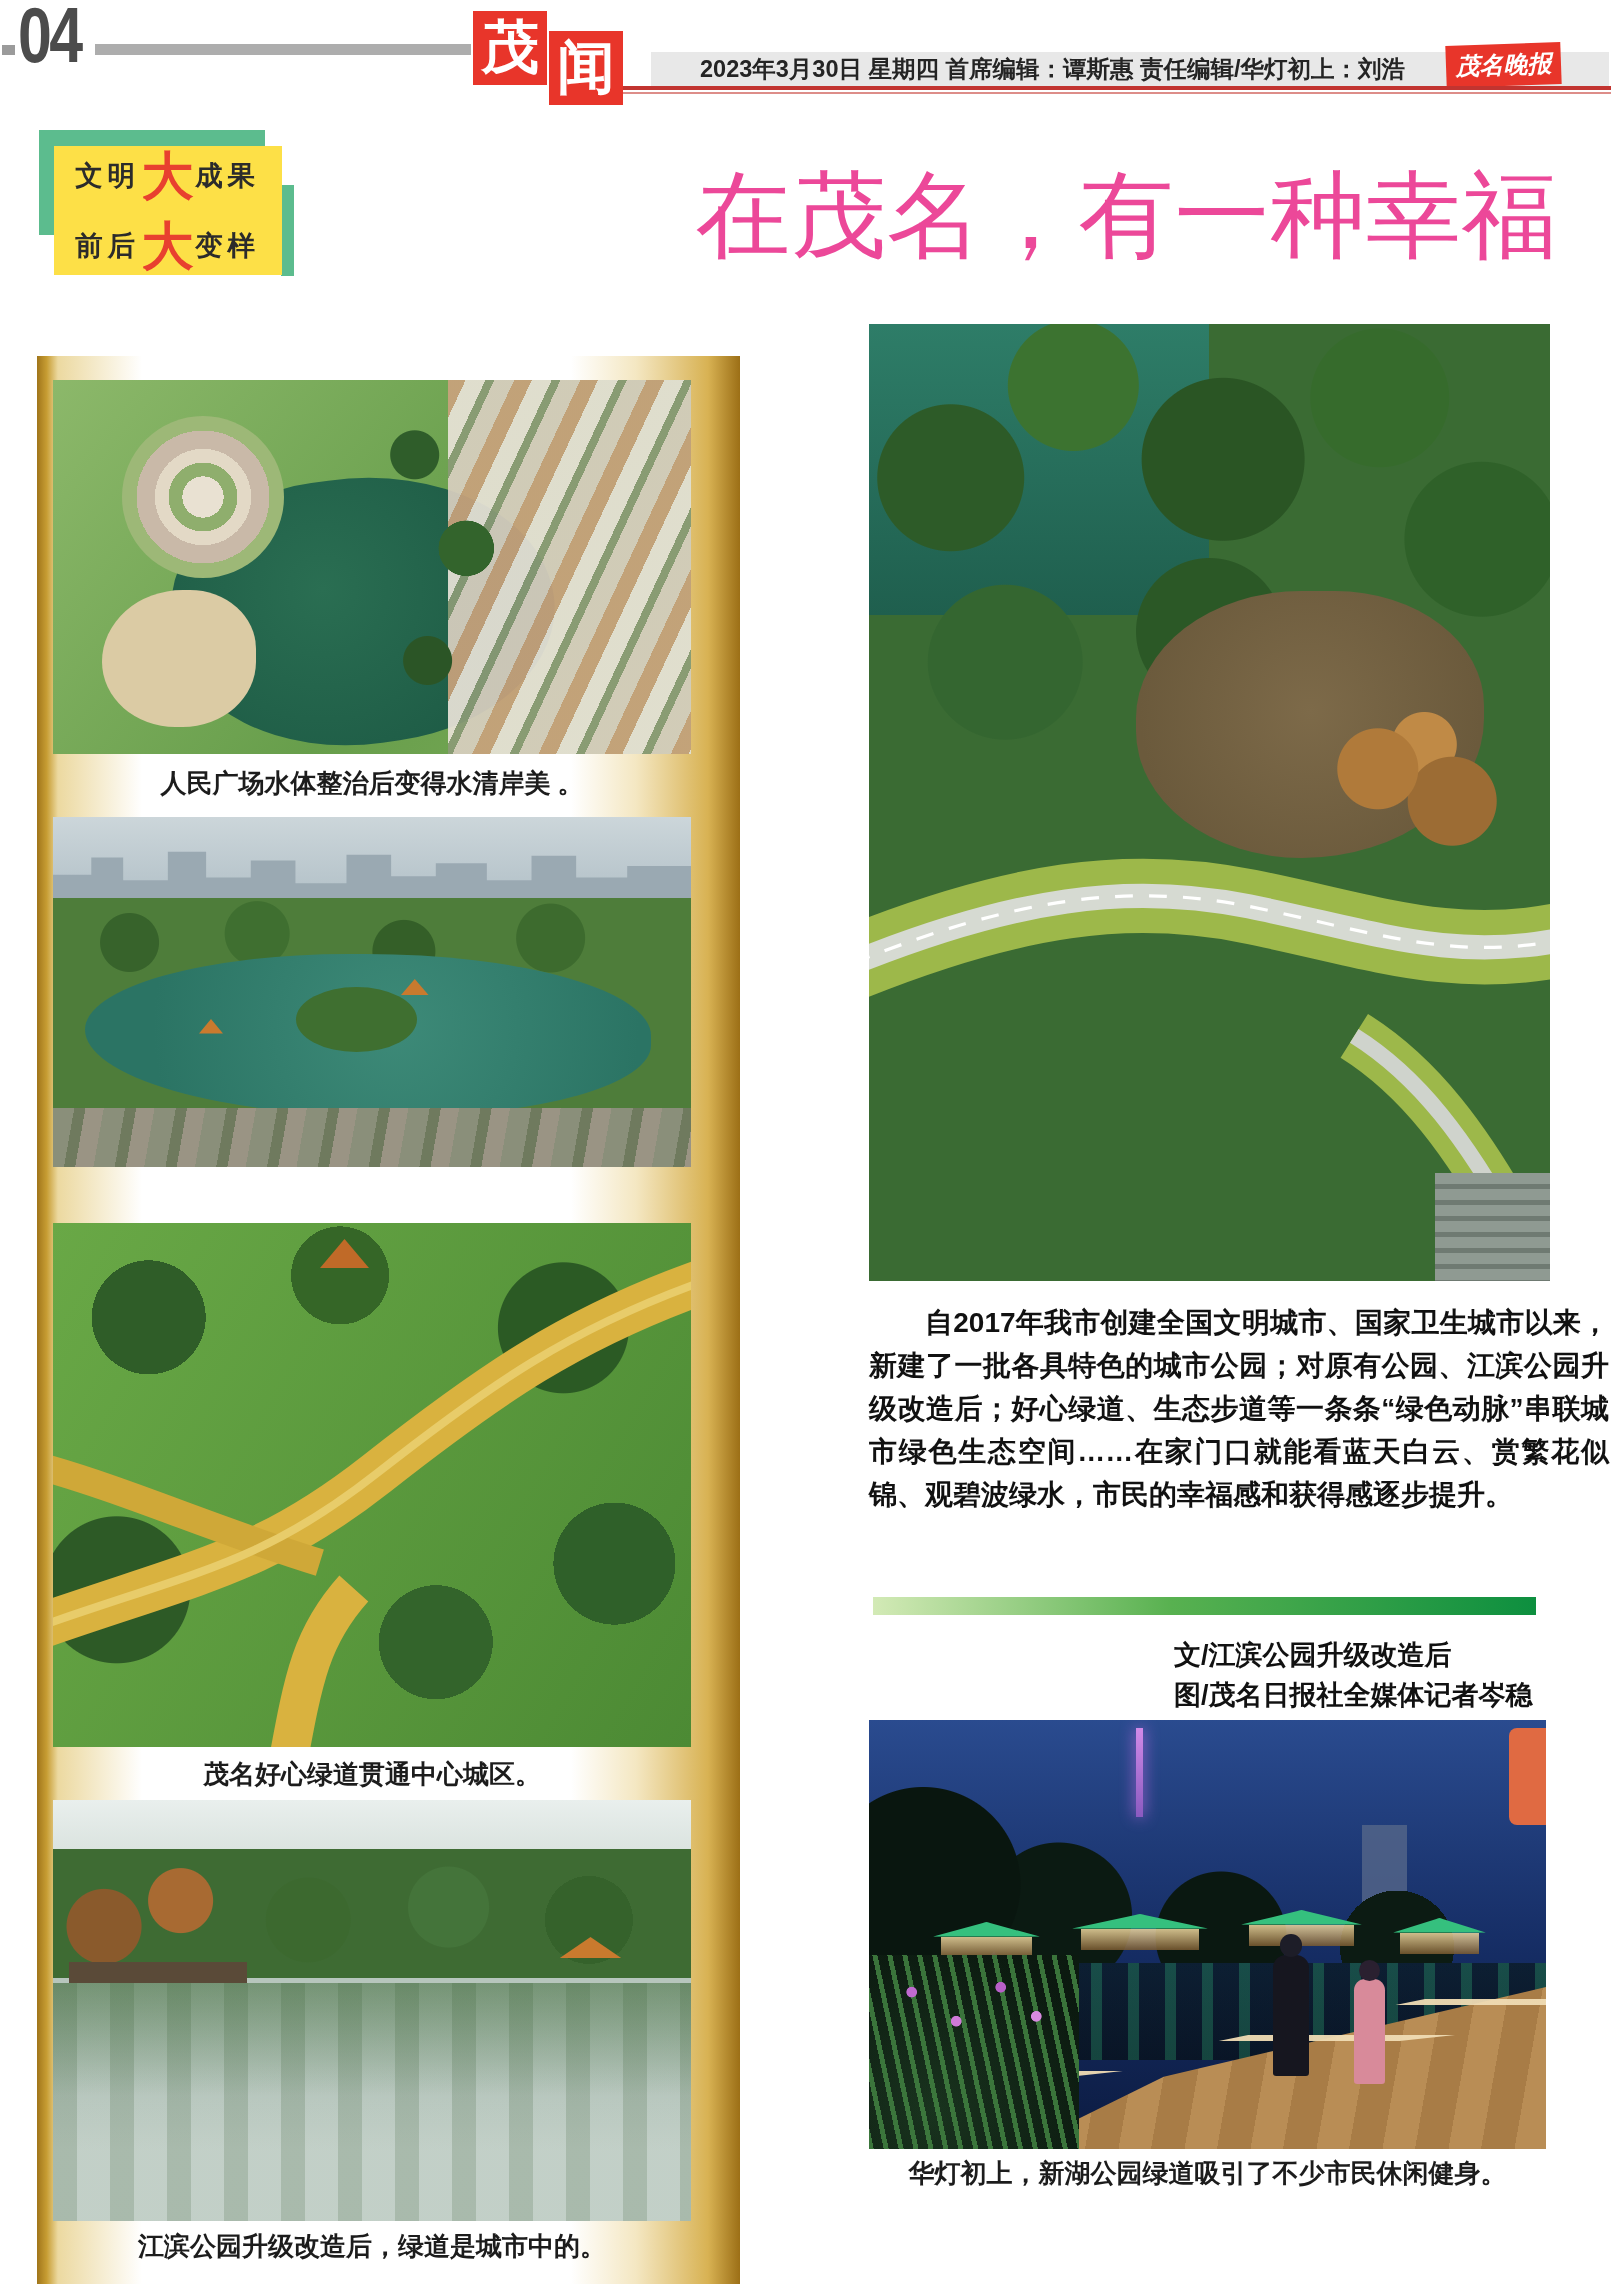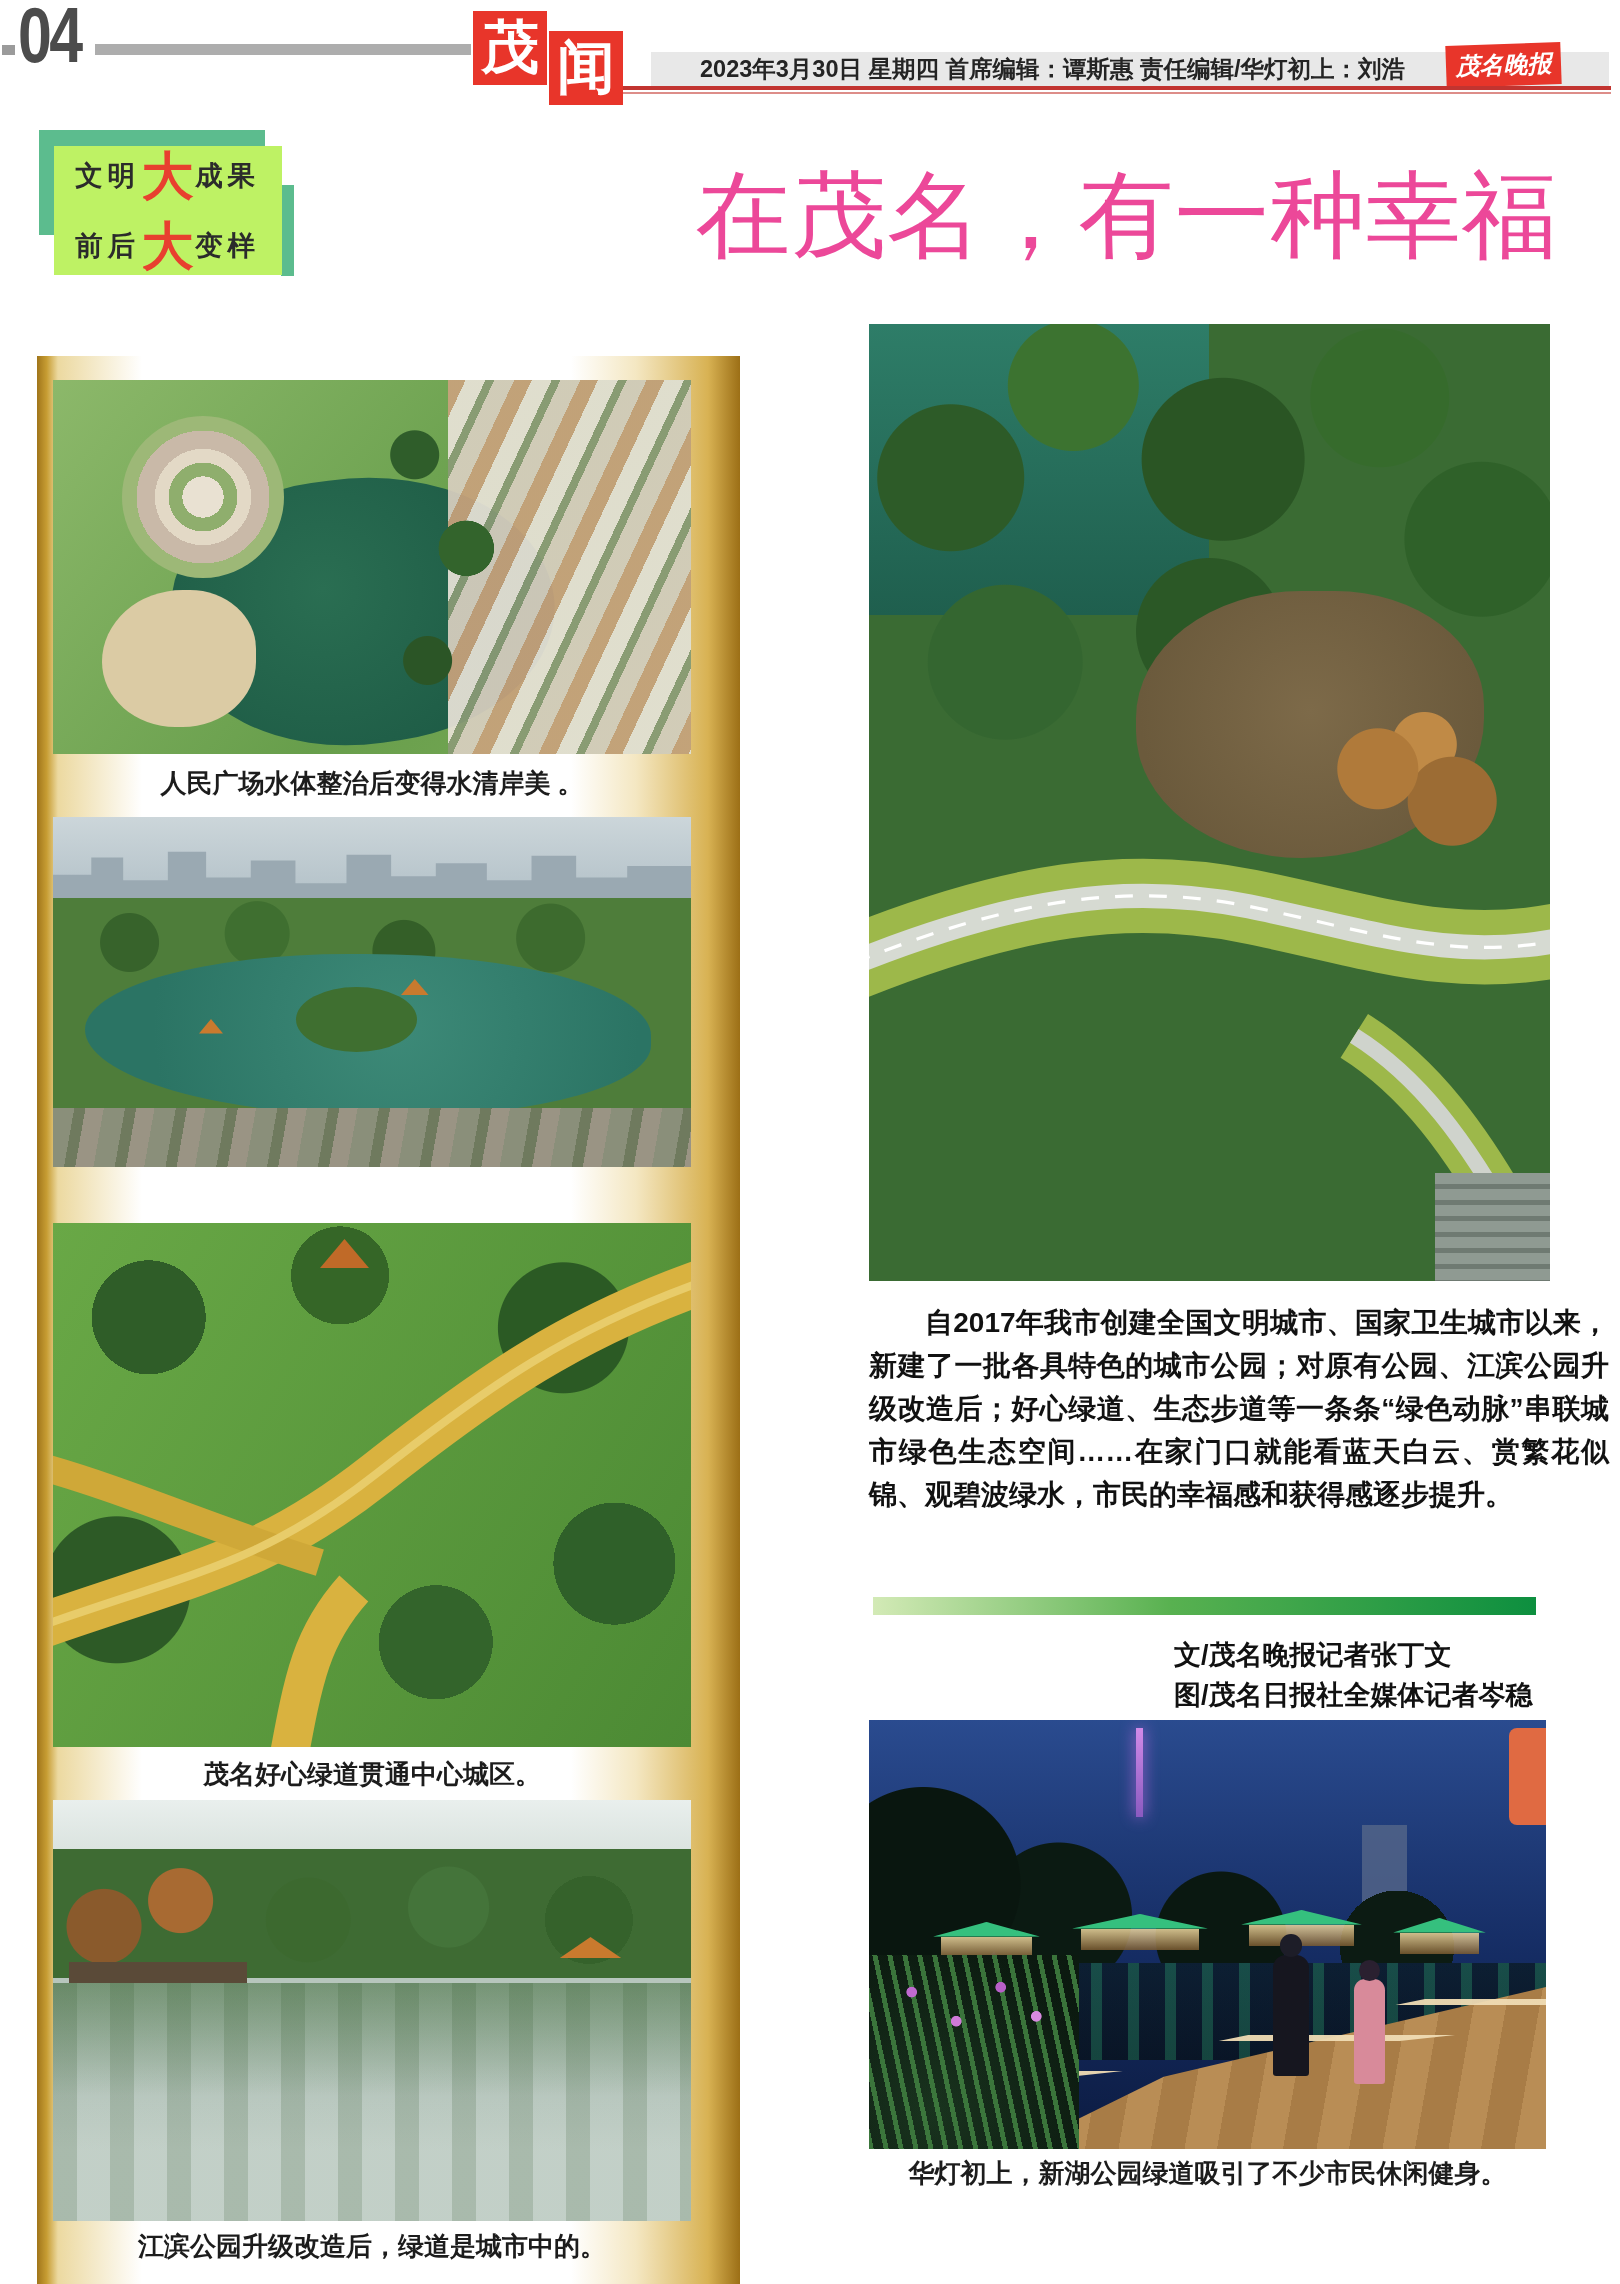--- a/index.html
+++ b/index.html
@@ -24,21 +24,21 @@
   .masthead{left:1446px;top:44px;width:115px;height:42px;background:#e8352a;color:#fff;
     display:flex;align-items:center;justify-content:center;font-size:24px;font-weight:bold;
     font-style:italic;transform:rotate(-2deg);}
   .redline-a{left:623px;top:86px;width:988px;height:4px;background:#c23430;}
   .redline-b{left:623px;top:92px;width:988px;height:1.6px;background:#dd8d89;}
 
   
   .badge{left:39px;top:128px;width:269px;height:154px;}
   .badge-green-back{left:0;top:1.6px;width:226px;height:105px;background:#5cbc8e;}
   .badge-green-strip{left:242px;top:57px;width:13px;height:91px;background:#5cbc8e;}
-  .badge-card{left:14.6px;top:18px;width:228px;height:129px;background:#bef264;
+  .badge-card{left:14.6px;top:18px;width:228px;height:129px;background:#fde047;
     display:flex;flex-direction:column;justify-content:center;align-items:center;gap:18px;}
   .badge-row{display:flex;align-items:center;line-height:1;}
   .badge-row .sm{font-size:27.5px;font-weight:bold;color:#2b2b2b;letter-spacing:4.9px;}
   .badge-row .big{font-size:52px;font-weight:bold;color:#e8402f;margin:0 1.6px;}
 
   
   .headline{left:639px;top:156px;width:975px;height:121px;display:flex;align-items:center;
     justify-content:center;font-size:95px;font-weight:normal;color:#ec4899;letter-spacing:0.8px;
     white-space:nowrap;}
 
@@ -282,21 +282,21 @@
   <div class="abs hero-steps"></div>
 </div>
 
 <div class="abs article">
   <p>自2017年我市创建全国文明城市、国家卫生城市以来，新建了一批各具特色的城市公园；对原有公园、江滨公园升级改造后；好心绿道、生态步道等一条条“绿色动脉”串联城市绿色生态空间……在家门口就能看蓝天白云、赏繁花似锦、观碧波绿水，市民的幸福感和获得感逐步提升。</p>
 </div>
 
 <div class="abs greenbar"></div>
 
 <div class="abs credits">
-  <div>文/茂名晚报记者张丁文</div>
+  <div>文/江滨公园升级改造后</div>
   <div>图/茂名日报社全媒体记者岑稳</div>
 </div>
 
 <div class="abs night">
   <div class="abs night-orange"></div>
   <div class="abs night-tower"></div>
   <div class="abs night-bldg"></div>
   <div class="abs night-trees"></div>
   <div class="pav" style="left:57px;top:202px;width:121px;height:49px;">
     <div class="pav-roof"></div>

